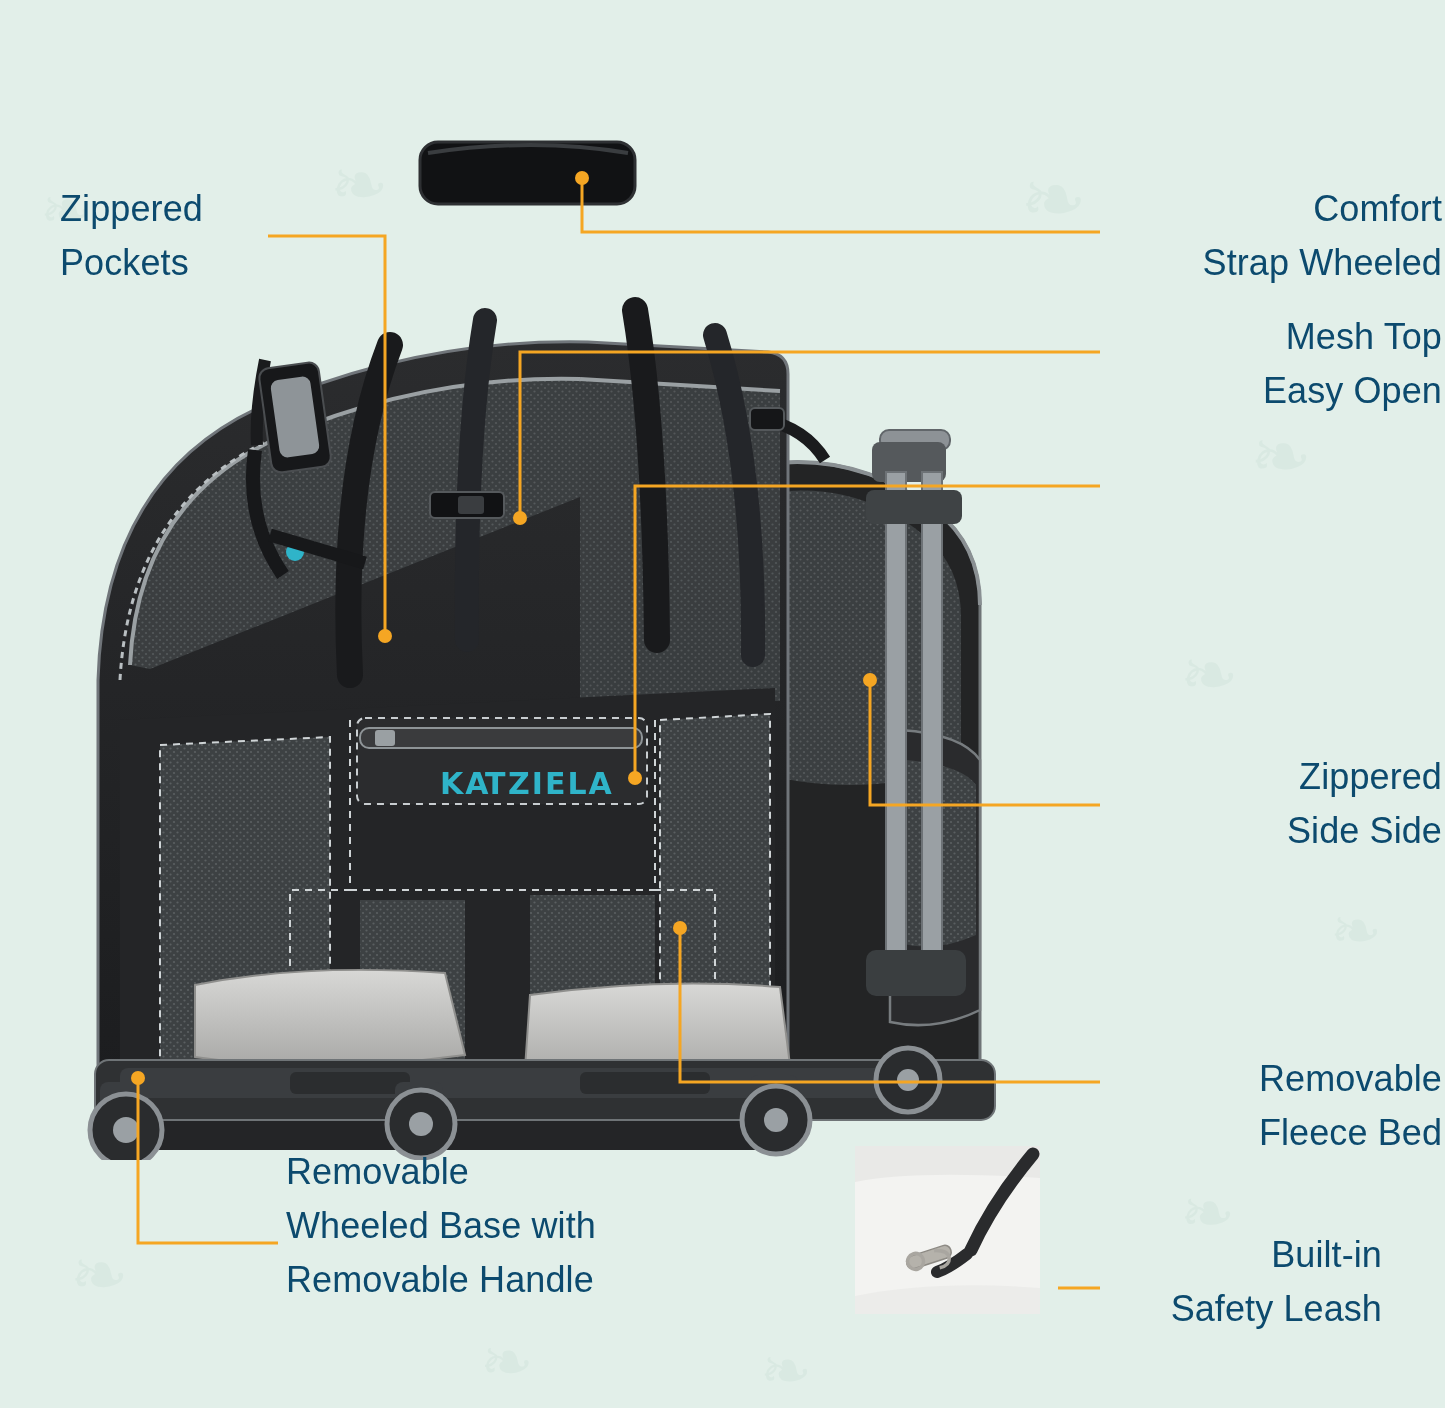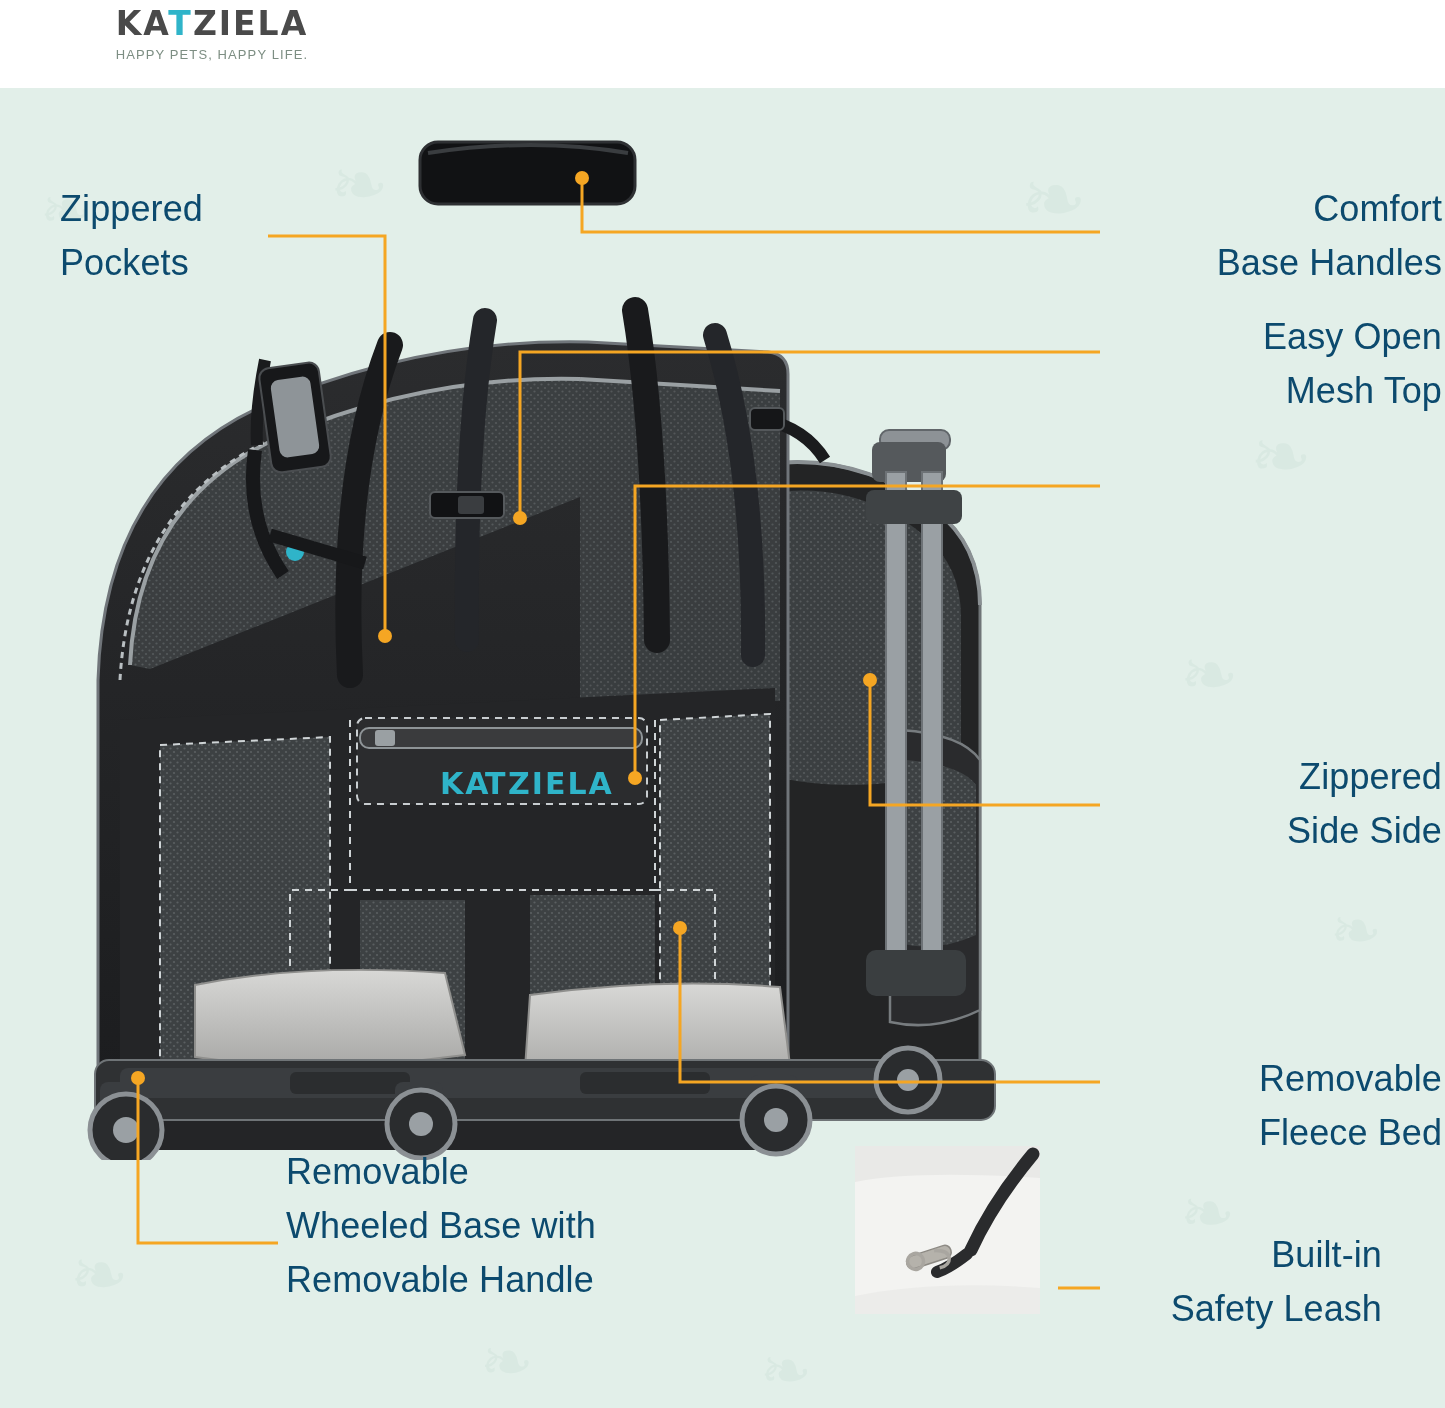--- a/index.html
+++ b/index.html
@@ -119,26 +119,20 @@
   <div class="paw" style="left:330px;top:150px;font-size:70px;">❧</div>
   <div class="paw" style="left:1020px;top:160px;font-size:80px;">❧</div>
   <div class="paw" style="left:1250px;top:420px;font-size:74px;">❧</div>
   <div class="paw" style="left:1180px;top:640px;font-size:70px;">❧</div>
   <div class="paw" style="left:70px;top:1240px;font-size:70px;">❧</div>
   <div class="paw" style="left:480px;top:1330px;font-size:64px;">❧</div>
   <div class="paw" style="left:760px;top:1340px;font-size:62px;">❧</div>
   <div class="paw" style="left:1180px;top:1180px;font-size:66px;">❧</div>
   <div class="paw" style="left:1330px;top:900px;font-size:62px;">❧</div>
 
-  <div id="header">
-    <div id="logo-block">
-      <div id="logo-word"><span>KA</span><span class="logo-t-mark">T</span><span>ZIELA</span></div>
-      <div id="logo-tag">HAPPY PETS, HAPPY LIFE.</div>
-    </div>
-  </div>
 
   <div id="product">
     <svg width="1010" height="1040" viewBox="0 0 1010 1040" xmlns="http://www.w3.org/2000/svg">
       <defs>
         <linearGradient id="meshg" x1="0" y1="0" x2="0" y2="1">
           <stop offset="0%" stop-color="#4b4f52"></stop>
           <stop offset="100%" stop-color="#35393b"></stop>
         </linearGradient>
         <linearGradient id="bodyg" x1="0" y1="0" x2="0" y2="1">
           <stop offset="0%" stop-color="#2b2c2e"></stop>
@@ -300,26 +294,26 @@
     </g>
   </svg>
 
   <div class="label left" style="left:60px; top:182px; width:250px;">
     <div>Zippered</div>
     <div>Pockets</div>
   </div>
 
   <div class="label right" style="left:1112px; top:182px; width:330px;">
     <div>Comfort</div>
-    <div>Base Handles</div>
+    <div>Strap Wheeled</div>
   </div>
 
   <div class="label right" style="left:1112px; top:310px; width:330px;">
+    <div>Mesh Top</div>
     <div>Easy Open</div>
-    <div>Mesh Top</div>
   </div>
 
 
   <div class="label right" style="left:1112px; top:750px; width:330px;">
     <div>Zippered</div>
     <div>Side Side</div>
   </div>
 
   <div class="label right" style="left:1112px; top:1052px; width:330px;">
     <div>Removable</div>

